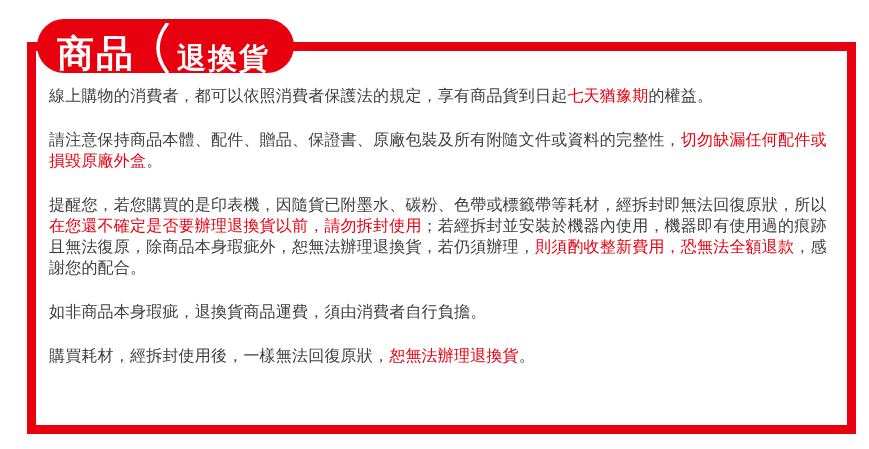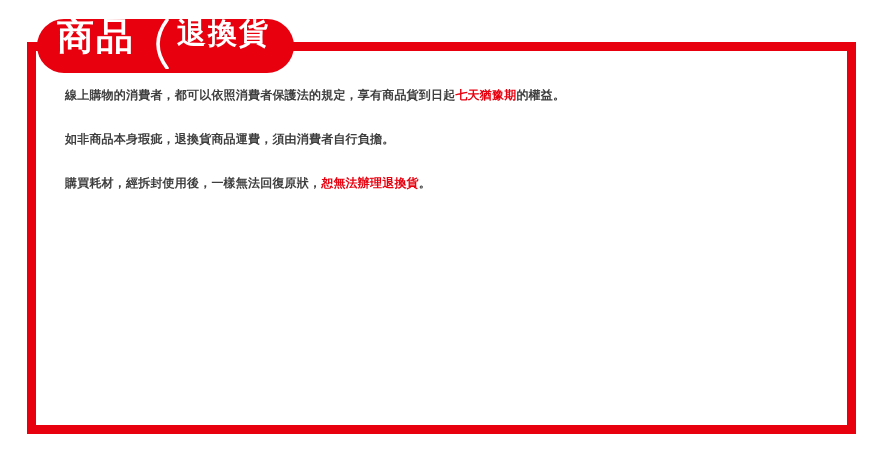--- a/index.html
+++ b/index.html
@@ -27,21 +27,21 @@
   }
   
   .badge{
     position:absolute;
     left:37px;top:19px;
     height:54px;
     padding:0 24px 0 20px;
     background:var(--accent);
     border-radius:27px;
     display:flex;
-    align-items:flex-start;
+    align-items:flex-end;
     z-index:5;
   }
   .badge-left{
     color:#fff;
     font-size:37px;
     font-weight:700;
     letter-spacing:2px;
     line-height:1;
     transform:translateY(-1px);
   }
@@ -56,40 +56,42 @@
     letter-spacing:2px;
     line-height:1;
   }
   
   .paragraphs{
     position:absolute;
     left:13px;right:10px;top:9px;
     padding:25px 0 0 0;
   }
   .paragraphs p{
-    margin:0 0 23px 16px;
-    font-size:12px;
+    margin:0 0 23px 0;
+    font-size:16px;
     line-height:21px;
-    font-weight:700;
+    font-weight:400;
     color:var(--text-dark);
     letter-spacing:0.2px;
     text-align:left;
   }
   .paragraphs p:last-child{margin-bottom:0;}
   .seg-normal{color:var(--text-dark);}
   .seg-red{color:var(--accent);}
 </style>
 </head>
 <body>
 
 <div class="page">
 
   <div class="frame">
     <div class="paragraphs" id="paragraphs">
         <p><span class="seg-normal">線上購物的消費者，都可以依照消費者保護法的規定，享有商品貨到日起</span><span class="seg-red">七天猶豫期</span><span class="seg-normal">的權益。</span></p>
+        <p><span class="seg-normal">請注意保持商品本體、配件、贈品、保證書、原廠包裝及所有附隨文件或資料的完整性，</span><span class="seg-red">切勿缺漏任何配件或損毀原廠外盒</span><span class="seg-normal">。</span></p>
+        <p><span class="seg-normal">提醒您，若您購買的是印表機，因隨貨已附墨水、碳粉、色帶或標籤帶等耗材，經拆封即無法回復原狀，所以</span><span class="seg-red">在您還不確定是否要辦理退換貨以前，請勿拆封使用</span><span class="seg-normal">；若經拆封並安裝於機器內使用，機器即有使用過的痕跡且無法復原，除商品本身瑕疵外，恕無法辦理退換貨，若仍須辦理，</span><span class="seg-red">則須酌收整新費用，恐無法全額退款</span><span class="seg-normal">，感謝您的配合。</span></p>
         <p><span class="seg-normal">如非商品本身瑕疵，退換貨商品運費，須由消費者自行負擔。</span></p>
         <p><span class="seg-normal">購買耗材，經拆封使用後，一樣無法回復原狀，</span><span class="seg-red">恕無法辦理退換貨</span><span class="seg-normal">。</span></p>
       </div>
   </div>
 
   <div class="badge">
     <span class="badge-left">商品</span>
     <svg class="badge-arc" width="26" height="50" viewBox="0 0 26 50" aria-hidden="true">
       <path d="M 22 1 Q 4 25 22 49" fill="none" stroke="#ffffff" stroke-width="3.5" stroke-linecap="round"></path>
     </svg>

